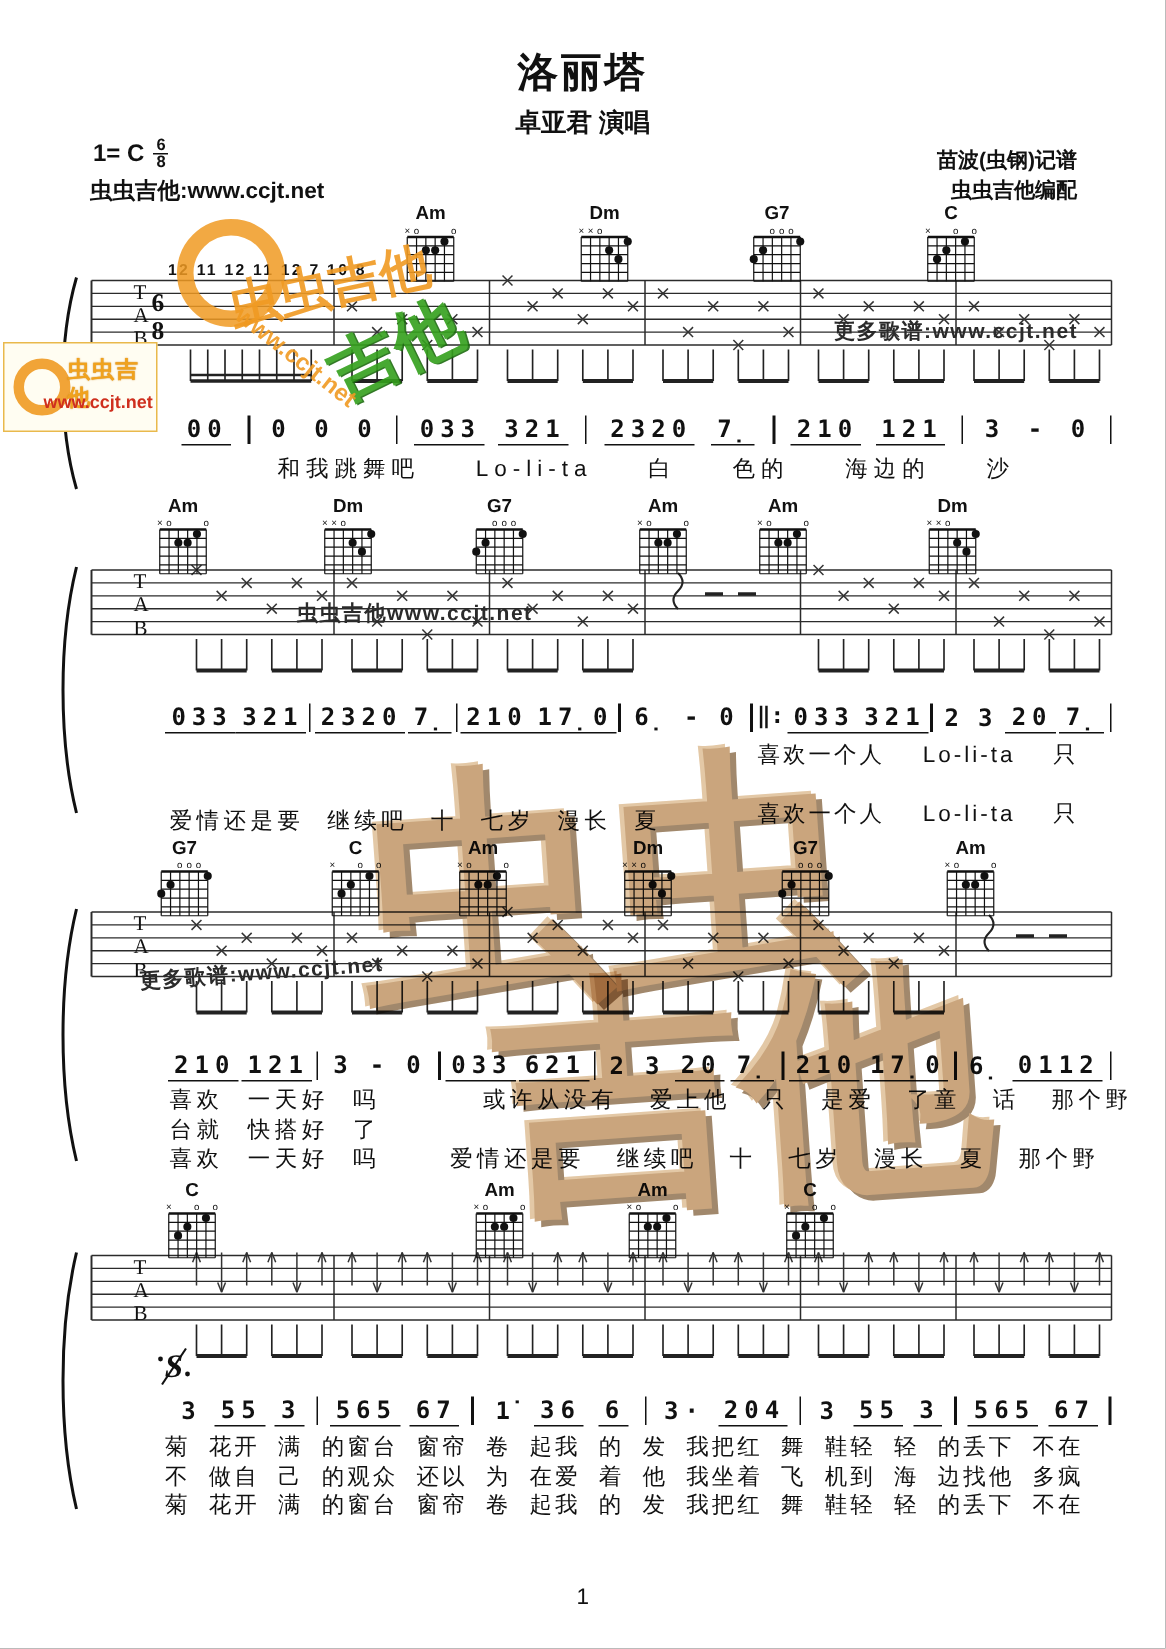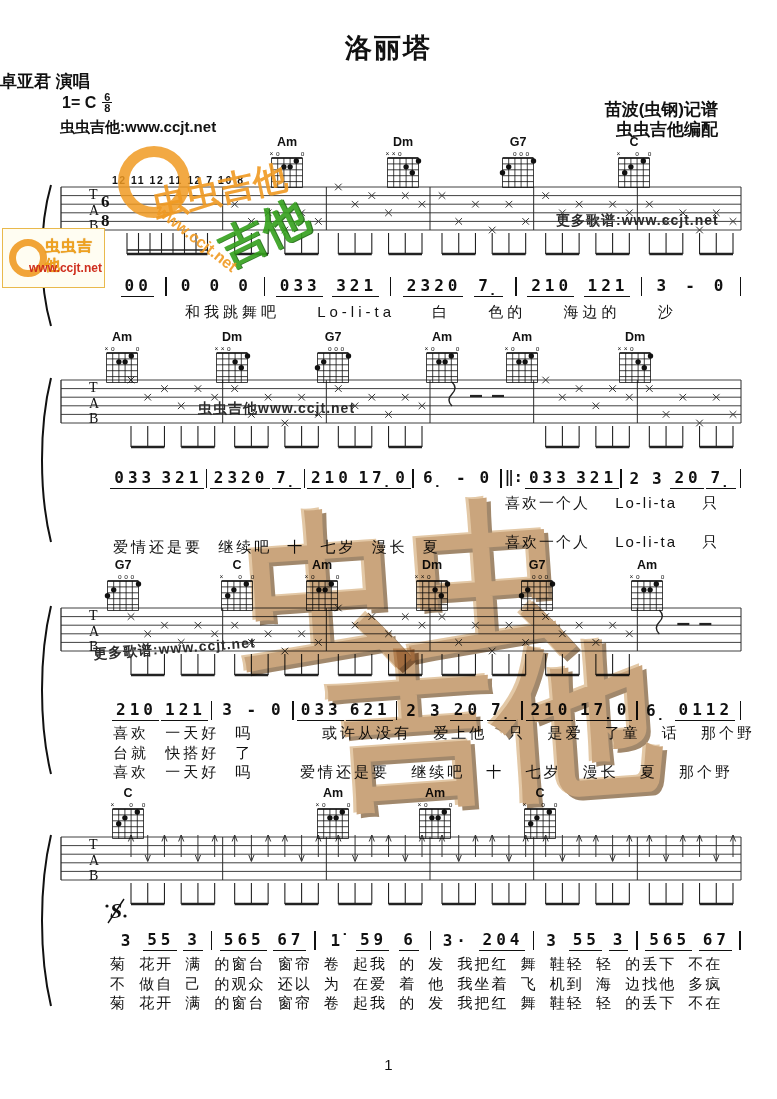--- a/index.html
+++ b/index.html
@@ -1,27 +1,27 @@
 <!DOCTYPE html>
 <html><head>
 <meta charset="utf-8">
 <style>
   html,body{margin:0;padding:0;background:#888;}
   .page{position:relative;width:777px;height:1099px;background:#fff;overflow:hidden;
         font-family:"Liberation Sans",sans-serif;color:#111;}
   .title{position:absolute;left:0;top:30px;width:777px;text-align:center;
          font-size:27px;font-weight:bold;letter-spacing:2px;}
-  .subtitle{position:absolute;left:0;top:70px;width:777px;text-align:left;
+  .subtitle{position:absolute;left:0;top:70px;width:777px;text-align:center;
             font-size:17px;font-weight:600;}
   .keyrow{position:absolute;left:62px;top:94px;font-size:16px;font-weight:bold;display:flex;align-items:flex-start;gap:6px;}
   .frac{display:inline-flex;flex-direction:column;align-items:center;line-height:10px;margin-top:-2px;}
   .frac i{font-style:normal;font-size:11px;font-weight:bold;padding:0 2px;}
   .frac i:first-child{border-bottom:1px solid #111;}
   .siteleft{position:absolute;left:60px;top:118px;font-size:15px;font-weight:bold;}
-  .credit{position:absolute;right:59px;font-size:17px;font-weight:600;text-align:right;}
+  .credit{position:absolute;right:59px;font-size:14px;font-weight:600;text-align:right;}
   .c1{top:98px;} .c2{top:118px;}
   .pagenum{position:absolute;left:0;top:1056px;width:777px;text-align:center;font-size:15px;}
   
   .nline{position:absolute;display:flex;align-items:flex-start;z-index:2;}
   .meas{display:flex;justify-content:space-evenly;align-items:center;flex-basis:0;}
   .grp{display:inline-block;font-family:"DejaVu Sans Mono",monospace;font-weight:bold;
        font-size:16px;letter-spacing:4px;padding:0 2px 1px 4px;line-height:19px;white-space:nowrap;}
   .grp.u{border-bottom:1.7px solid #111;}
   .nbar{width:1.5px;background:#111;height:19px;margin:1px 1px 0 1px;flex:none;}
   .rpt{font-family:"DejaVu Sans Mono",monospace;font-weight:bold;font-size:15px;margin:0 2px;flex:none;line-height:19px;}
@@ -1166,21 +1166,21 @@
         <span class="grp u">3</span>
       </div>
       <div class="nbar"></div>
       <div class="meas" style="flex-grow: 8;">
         <span class="grp u">565</span>
         <span class="grp u">67</span>
       </div>
       <div class="nbar"></div>
       <div class="meas" style="flex-grow: 9;">
         <span class="grp">1̇</span>
-        <span class="grp u">59</span>
+        <span class="grp u">36</span>
         <span class="grp u">6</span>
       </div>
       <div class="nbar"></div>
       <div class="meas" style="flex-grow: 8;">
         <span class="grp">3·</span>
         <span class="grp u">204</span>
       </div>
       <div class="nbar"></div>
       <div class="meas" style="flex-grow: 8;">
         <span class="grp">3</span>

